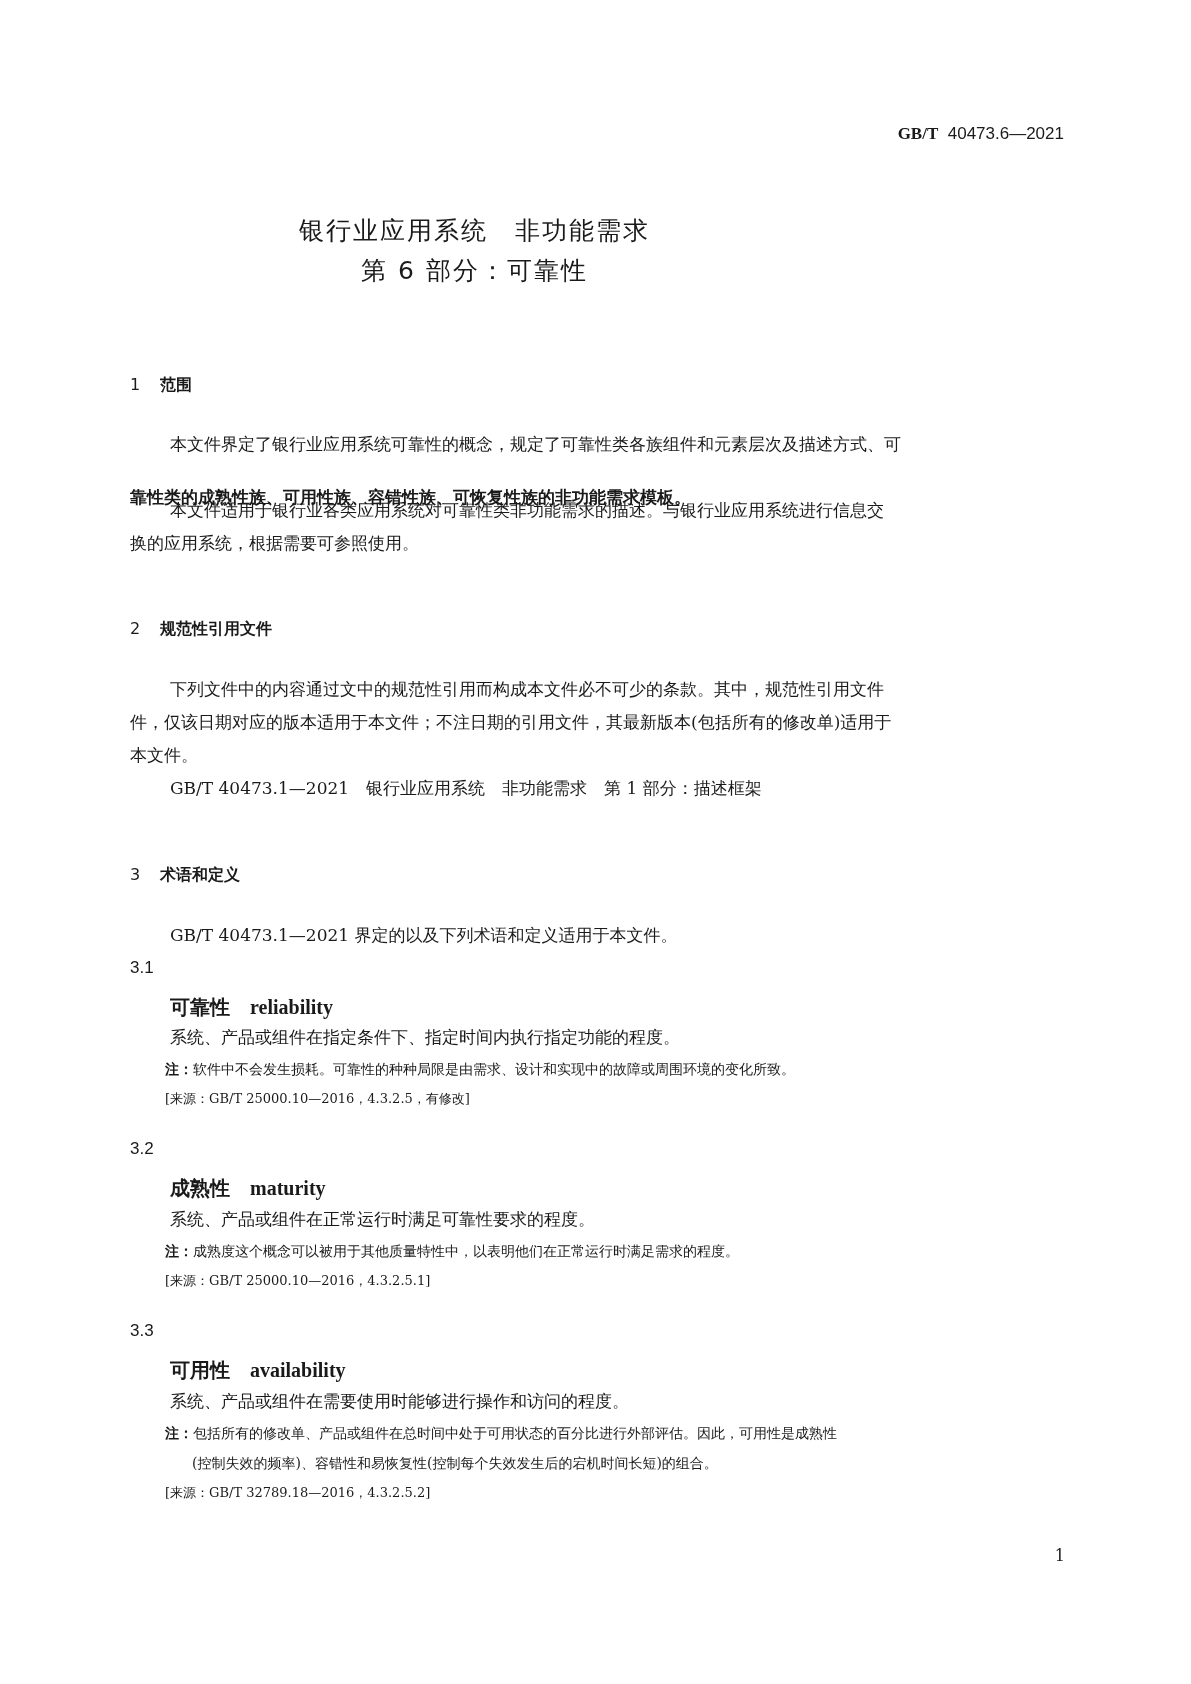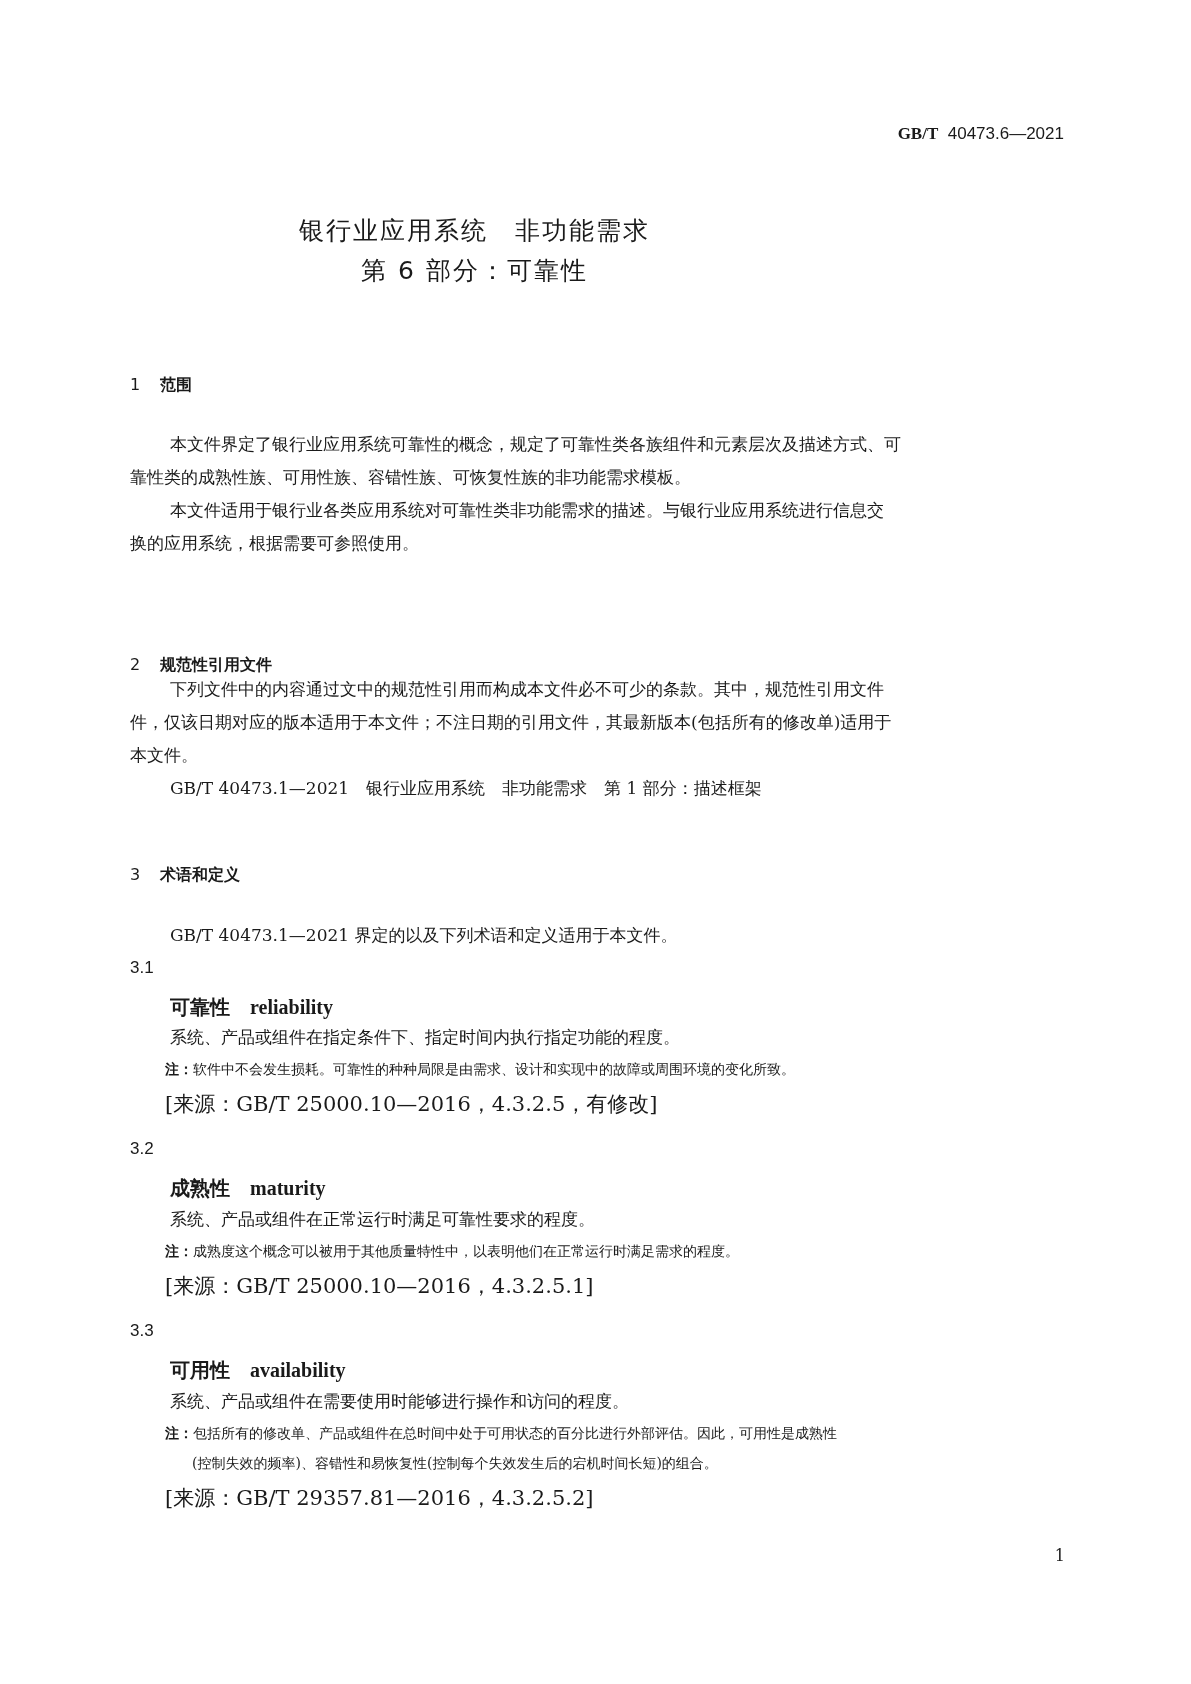--- a/index.html
+++ b/index.html
@@ -11,39 +11,39 @@
   .title { left:0; width:949px; text-align:center; font-family:"DejaVu Sans", sans-serif;
            font-size:25px; letter-spacing:2px; }
   .h1 { font-family:"DejaVu Sans", sans-serif; font-size:16px; font-weight:bold; left:130px; }
   .h1 .num { display:inline-block; width:30px; font-weight:normal; }
   .p { font-size:17px; left:130px; }
   .indent { left:170px; }
   .term { font-family:"DejaVu Sans", sans-serif; font-weight:bold; font-size:20px; left:170px; }
   .term .en { font-family:"Liberation Serif", serif; margin-left:20px; }
   .note { font-size:14px; left:165px; }
   .note b { font-family:"DejaVu Sans", sans-serif; }
-  .src { font-size:21px; left:165px; }
+  .src { font-size:13px; left:165px; }
   .clause { font-family:"Liberation Sans", sans-serif; font-size:17px; left:130px; }
   .pageno { right:126px; top:1546px; font-size:16px; }
 </style>
 </head>
 <body>
 
 <div class="abs std-no"><b>GB/T</b>&nbsp; <span>40473.6—2021</span></div>
 
 <div class="abs title" style="top:214px;">银行业应用系统　非功能需求</div>
 <div class="abs title" style="top:254px;">第 6 部分：可靠性</div>
 
 <div class="abs h1" style="top:375px;"><span class="num">1</span><span>范围</span></div>
 <div class="abs p indent" style="top:433px;">本文件界定了银行业应用系统可靠性的概念，规定了可靠性类各族组件和元素层次及描述方式、可</div>
-<div class="abs p" style="top:466px;">靠性类的成熟性族、可用性族、容错性族、可恢复性族的非功能需求模板。</div>
+<div class="abs p" style="top:486px;font-weight:bold;">靠性类的成熟性族、可用性族、容错性族、可恢复性族的非功能需求模板。</div>
 <div class="abs p indent" style="top:499px;">本文件适用于银行业各类应用系统对可靠性类非功能需求的描述。与银行业应用系统进行信息交</div>
 <div class="abs p" style="top:532px;">换的应用系统，根据需要可参照使用。</div>
 
-<div class="abs h1" style="top:619px;margin-top:36px;"><span class="num">2</span><span>规范性引用文件</span></div>
+<div class="abs h1" style="top:619px;"><span class="num">2</span><span>规范性引用文件</span></div>
 <div class="abs p indent" style="top:678px;">下列文件中的内容通过文中的规范性引用而构成本文件必不可少的条款。其中，规范性引用文件</div>
 <div class="abs p" style="top:711px;">件，仅该日期对应的版本适用于本文件；不注日期的引用文件，其最新版本(包括所有的修改单)适用于</div>
 <div class="abs p" style="top:744px;">本文件。</div>
 <div class="abs p indent" style="top:777px;">GB/T 40473.1—2021　银行业应用系统　非功能需求　第 1 部分：描述框架</div>
 
 <div class="abs h1" style="top:865px;"><span class="num">3</span><span>术语和定义</span></div>
 <div class="abs p indent" style="top:924px;">GB/T 40473.1—2021 界定的以及下列术语和定义适用于本文件。</div>
 
 <div class="abs clause" style="top:958px;">3.1</div>
 <div class="abs term" style="top:994px;"><span>可靠性</span><span class="en">reliability</span></div>
@@ -55,15 +55,15 @@
 <div class="abs term" style="top:1175px;"><span>成熟性</span><span class="en">maturity</span></div>
 <div class="abs p indent" style="top:1208px;">系统、产品或组件在正常运行时满足可靠性要求的程度。</div>
 <div class="abs note" style="top:1243px;"><b>注：</b><span>成熟度这个概念可以被用于其他质量特性中，以表明他们在正常运行时满足需求的程度。</span></div>
 <div class="abs src" style="top:1272px;">[来源：GB/T 25000.10—2016，4.3.2.5.1]</div>
 
 <div class="abs clause" style="top:1321px;">3.3</div>
 <div class="abs term" style="top:1357px;"><span>可用性</span><span class="en">availability</span></div>
 <div class="abs p indent" style="top:1390px;">系统、产品或组件在需要使用时能够进行操作和访问的程度。</div>
 <div class="abs note" style="top:1425px;"><b>注：</b><span>包括所有的修改单、产品或组件在总时间中处于可用状态的百分比进行外部评估。因此，可用性是成熟性</span></div>
 <div class="abs note" style="top:1455px; left:192px;">(控制失效的频率)、容错性和易恢复性(控制每个失效发生后的宕机时间长短)的组合。</div>
-<div class="abs src" style="top:1484px;">[来源：GB/T 29357.81—2016，4.3.2.5.2]</div>
+<div class="abs src" style="top:1484px;">[来源：GB/T 32789.18—2016，4.3.2.5.2]</div>
 
 <div class="abs pageno">1</div>
 
 </body></html>

